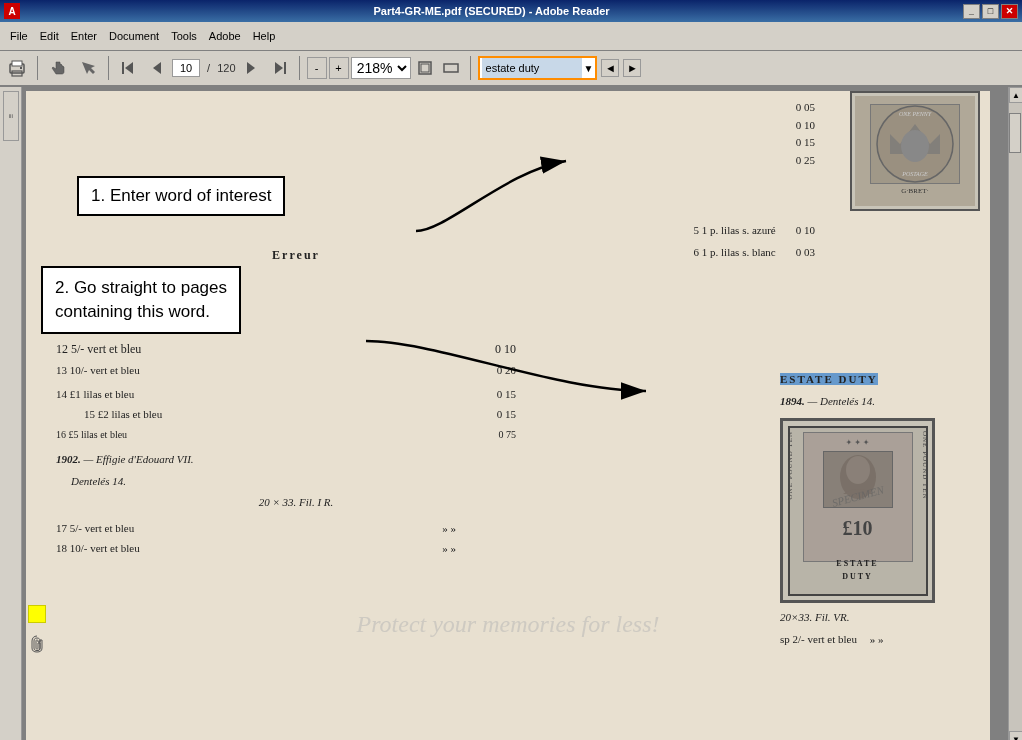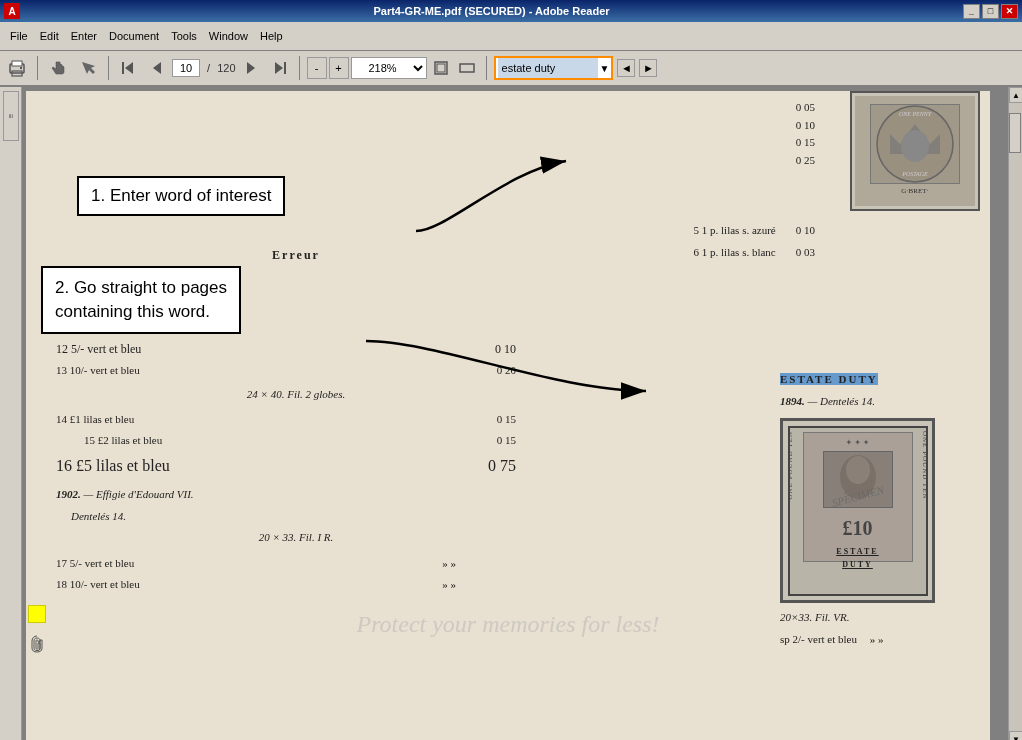--- a/index.html
+++ b/index.html
@@ -80,25 +80,25 @@
     }
     .zoom-btn {
       width: 20px; height: 22px;
       background: #d4d0c8;
       border: 1px solid #999;
       cursor: pointer;
       display: flex; align-items: center; justify-content: center;
       font-size: 11px;
     }
     .zoom-select {
-      width: 76px;
+      width: 60px;
       height: 22px;
       border: 1px solid #999;
       background: white;
-      font-size: 11px;
+      font-size: 14px;
       text-align: center;
     }
 
     
     .search-box {
       display: flex;
       align-items: center;
       border: 2px solid #ff8c00;
       background: white;
       height: 24px;
@@ -360,21 +360,21 @@
     <div class="title-btn" style="background:#c00;color:white;">✕</div>
   </div>
 </div>
 
 <div class="menu-bar">
   <div class="menu-item">File</div>
   <div class="menu-item">Edit</div>
   <div class="menu-item">Enter</div>
   <div class="menu-item">Document</div>
   <div class="menu-item">Tools</div>
-  <div class="menu-item">Window</div>
+  <div class="menu-item">Adobe</div>
   <div class="menu-item">Help</div>
 </div>
 
 <div class="toolbar">
 
   <button class="toolbar-btn" title="Print">
     <svg width="18" height="18" viewBox="0 0 18 18">
         <rect x="2" y="5" width="14" height="9" rx="1" fill="none" stroke="#555" stroke-width="1.5"></rect>
         <rect x="4" y="12" width="10" height="5" fill="none" stroke="#555" stroke-width="1.2"></rect>
         <rect x="4" y="2" width="10" height="5" fill="#fff" stroke="#555" stroke-width="1"></rect>
@@ -523,31 +523,30 @@
 
           <div style="margin-bottom:3px;font-size:12px;">
             <span>12   5/- vert et bleu</span>
             <span style="float:right;margin-right:20px;">0 10</span>
           </div>
           <div style="margin-bottom:6px;font-size:11px;clear:both;">
             <span>13   10/- vert et bleu</span>
             <span style="float:right;margin-right:20px;">0 20</span>
           </div>
 
-          <div class="pdf-centered pdf-italic" style="margin-bottom:8px;clear:both;">24 × 40. Fil. 2 globes.</div>
 
           <div style="margin-bottom:3px;font-size:11px;">
             <span>14    £1 lilas et bleu</span>
             <span style="float:right;margin-right:20px;">0 15</span>
           </div>
           <div style="margin-bottom:3px;font-size:11px;clear:both;margin-left:28px;">
             <span>15    £2 lilas et bleu</span>
             <span style="float:right;margin-right:20px;">0 15</span>
           </div>
-          <div style="margin-bottom:8px;font-size:16px;clear:both;">
+          <div style="margin-bottom:8px;font-size:10px;clear:both;">
             <span>16    £5 lilas et bleu</span>
             <span style="float:right;margin-right:20px;">0 75</span>
           </div>
 
           <div style="margin-bottom:4px;clear:both;">
             <span class="pdf-bold pdf-italic">1902.</span>
             <span class="pdf-italic">— Effigie d'Edouard VII.</span>
           </div>
           <div class="pdf-italic" style="margin-left:15px;margin-bottom:4px;">Dentelés 14.</div>
           <div class="pdf-centered pdf-italic" style="margin-bottom:8px;">20 × 33. Fil. I R.</div>
@@ -587,21 +586,21 @@
                   <svg width="60" height="55" viewBox="0 0 60 55">
                     <ellipse cx="30" cy="25" rx="18" ry="22" fill="#7a7068"></ellipse>
                     <ellipse cx="30" cy="18" rx="12" ry="14" fill="#8a8078"></ellipse>
                     <path d="M15 42 Q30 32 45 42" fill="#7a7068"></path>
                   </svg>
                 </div>
                 <div class="specimen">SPECIMEN</div>
 
                 <div style="font-size:20px;font-weight:bold;color:#444;font-family:serif;">£10</div>
 
-                <div style="margin-top:2px;text-decoration:underline;">
+                <div style="margin-top:14px;">
                   <div class="stamp-label" style="font-size:8px;letter-spacing:2px;">ESTATE</div>
                   <div class="stamp-label" style="font-size:8px;letter-spacing:2px;">DUTY</div>
                 </div>
               </div>
             </div>
           </div>
 
           <div style="margin-top:6px;font-size:11px;font-style:italic;">20×33. Fil. VR.</div>
           <div style="margin-top:4px;font-size:11px;">
             <span>sp  2/- vert et bleu</span>

